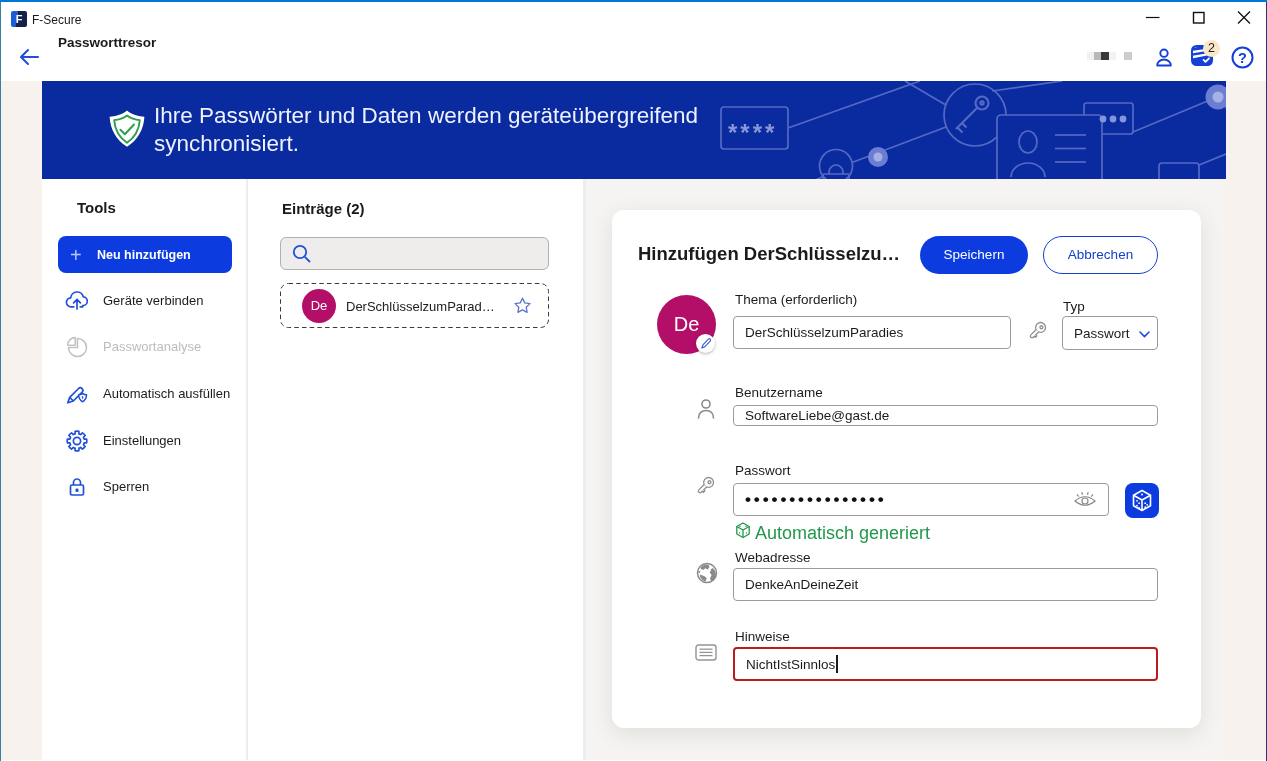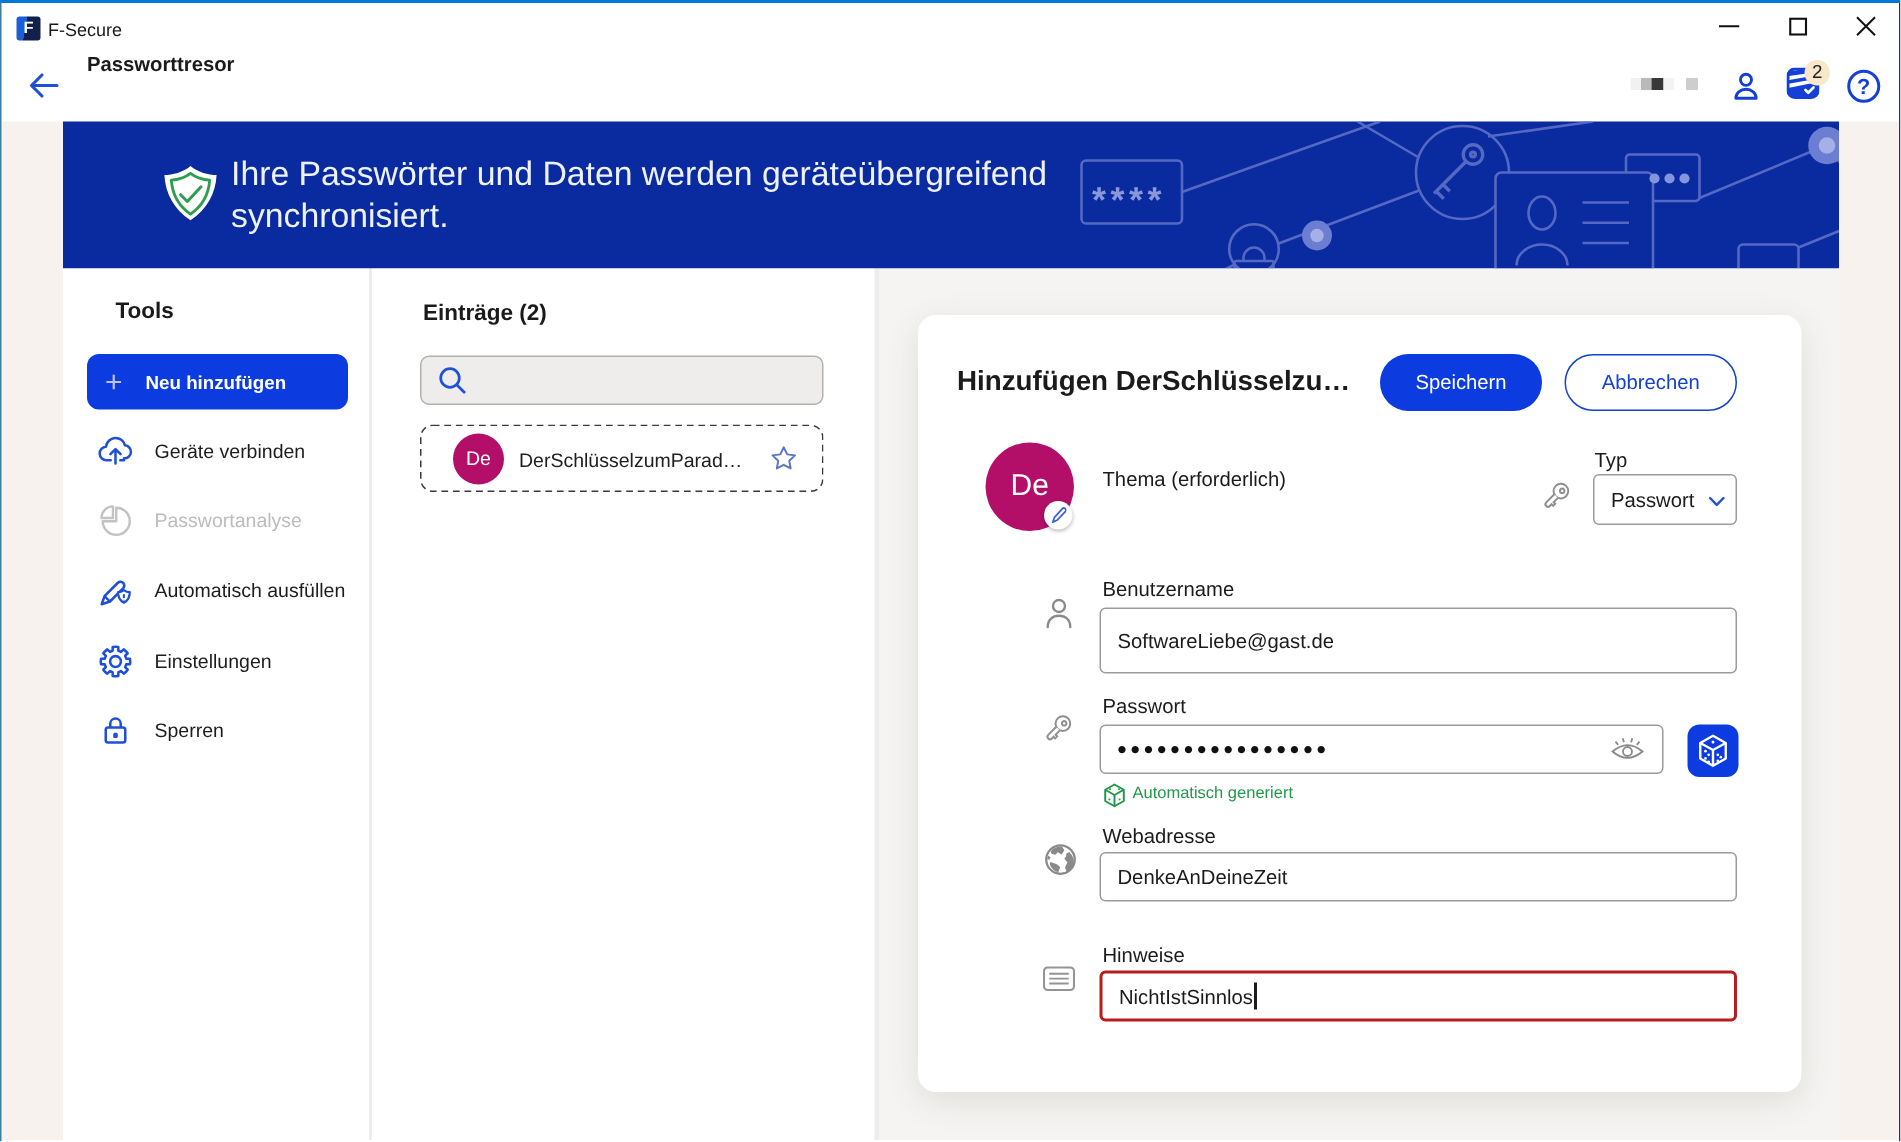--- a/index.html
+++ b/index.html
@@ -53,21 +53,21 @@
   #savebtn{left:308px;width:108px;background:#0c3be0;color:#fff;line-height:38px;}
   #cancelbtn{left:431px;width:115px;background:#fff;border:1.5px solid #1442cf;color:#1442cf;line-height:35px;}
   #bigav{position:absolute;left:45px;top:85px;width:59px;height:59px;border-radius:50%;background:#b30f69;color:#fff;font-size:20px;text-align:center;line-height:59px;}
   #avbadge{position:absolute;left:84px;top:124px;width:19px;height:19px;border-radius:50%;background:#fff;box-shadow:0 1px 3px rgba(0,0,0,0.3);}
   .flabel{position:absolute;font-size:13.5px;color:#1b1b1b;}
   .finput{position:absolute;background:#fff;border:1px solid #9b9b9b;border-radius:4px;box-sizing:border-box;font-size:13.5px;color:#1b1b1b;padding-left:11px;display:flex;align-items:center;}
   .rowicon{position:absolute;}
   #hintinput{border:2px solid #b91c1c;}
   #dicebtn{position:absolute;left:513px;top:273px;width:34px;height:35px;background:#0c3be0;border-radius:8px;}
   #autogen{position:absolute;left:123px;top:312px;height:16px;}
-  #autogen .t{position:absolute;left:20px;top:1px;font-size:11px;color:#22984a;white-space:nowrap;}
+  #autogen .t{position:absolute;left:20px;top:1px;font-size:18px;color:#22984a;white-space:nowrap;}
   .caret{display:inline-block;width:1.5px;height:18px;background:#1b1b1b;margin-left:1px;vertical-align:-4px;}
 </style>
 </head>
 <body>
 <div id="app">
 
   <div class="abs" id="titlebar">
     <div class="abs" id="applogo">
         <span>F</span>
       </div>
@@ -239,41 +239,42 @@
     <div id="cardh">Hinzufügen DerSchlüsselzu…</div>
     <div class="pill" id="cancelbtn">Abbrechen</div>
     <div class="pill" id="savebtn">Speichern</div>
     <div id="bigav">De</div>
     <div id="avbadge">
       <svg style="position:absolute;left:4.5px;top:4px" width="10" height="11" viewBox="0 0 11 12">
           <path d="M1 11 l1.2 -3.5 L8 1.2 a1.3 1.3 0 0 1 2.1 2.1 L4 9.7 z" fill="none" stroke="#3b62d8" stroke-width="1.3" stroke-linejoin="round"></path>
         </svg>
     </div>
 
-    <div class="flabel" style="left:123px;top:102px">Thema (erforderlich)</div>
+    <div class="flabel" style="left:123px;top:82px">Thema (erforderlich)</div>
+    <div class="finput" style="left:121px;top:106px;width:278px;height:33px">DerSchlüsselzumParadies</div>
     <svg class="rowicon" style="left:415px;top:110px" width="22" height="22" viewBox="0 0 22 22">
       <g transform="translate(13.6,7.4) rotate(45)" stroke="#8f8f8f" stroke-width="1.3" fill="none">
         <circle cx="0" cy="0" r="4.9"></circle>
         <path d="M-1.6 4.6 V12.2 A1.7 1.7 0 0 0 1.8 12.2 V10.6 H3.3 V8.7 H1.8 V4.6" fill="#fff"></path>
         <circle cx="0.5" cy="-0.7" r="1.5"></circle>
       </g>
     </svg>
     <div class="flabel" style="left:451px;top:89px">Typ</div>
     <div class="finput" style="left:450px;top:106px;width:96px;height:34px">Passwort
       <svg style="position:absolute;right:7px;top:14px" width="11" height="7" viewBox="0 0 11 7">
           <path d="M1 1 L5.5 5.6 L10 1" fill="none" stroke="#2050d8" stroke-width="1.6" stroke-linecap="round" stroke-linejoin="round"></path>
         </svg>
     </div>
 
     <div class="flabel" style="left:123px;top:175px">Benutzername</div>
     <svg class="rowicon" style="left:82px;top:186px" width="24" height="26" viewBox="0 0 24 26">
       <circle cx="12" cy="8" r="4" fill="none" stroke="#8a8a8a" stroke-width="1.6"></circle>
       <path d="M4.5 22 c0 -5 3.3 -7.5 7.5 -7.5 s7.5 2.5 7.5 7.5" fill="none" stroke="#8a8a8a" stroke-width="1.6" stroke-linecap="round"></path>
     </svg>
-    <div class="finput" style="left:121px;top:195px;width:425px;height:44px">SoftwareLiebe@gast.de</div>
+    <div class="finput" style="left:121px;top:195px;width:425px;height:21px">SoftwareLiebe@gast.de</div>
 
     <div class="flabel" style="left:123px;top:253px">Passwort</div>
     <svg class="rowicon" style="left:83px;top:265px" width="22" height="22" viewBox="0 0 22 22">
       <g transform="translate(13.6,7.4) rotate(45)" stroke="#8f8f8f" stroke-width="1.3" fill="none">
         <circle cx="0" cy="0" r="4.9"></circle>
         <path d="M-1.6 4.6 V12.2 A1.7 1.7 0 0 0 1.8 12.2 V10.6 H3.3 V8.7 H1.8 V4.6" fill="#fff"></path>
         <circle cx="0.5" cy="-0.7" r="1.5"></circle>
       </g>
     </svg>
     <div class="finput" style="left:121px;top:273px;width:376px;height:33px;font-size:17px;letter-spacing:2.9px;font-weight:bold;color:#111">••••••••••••••••</div>

